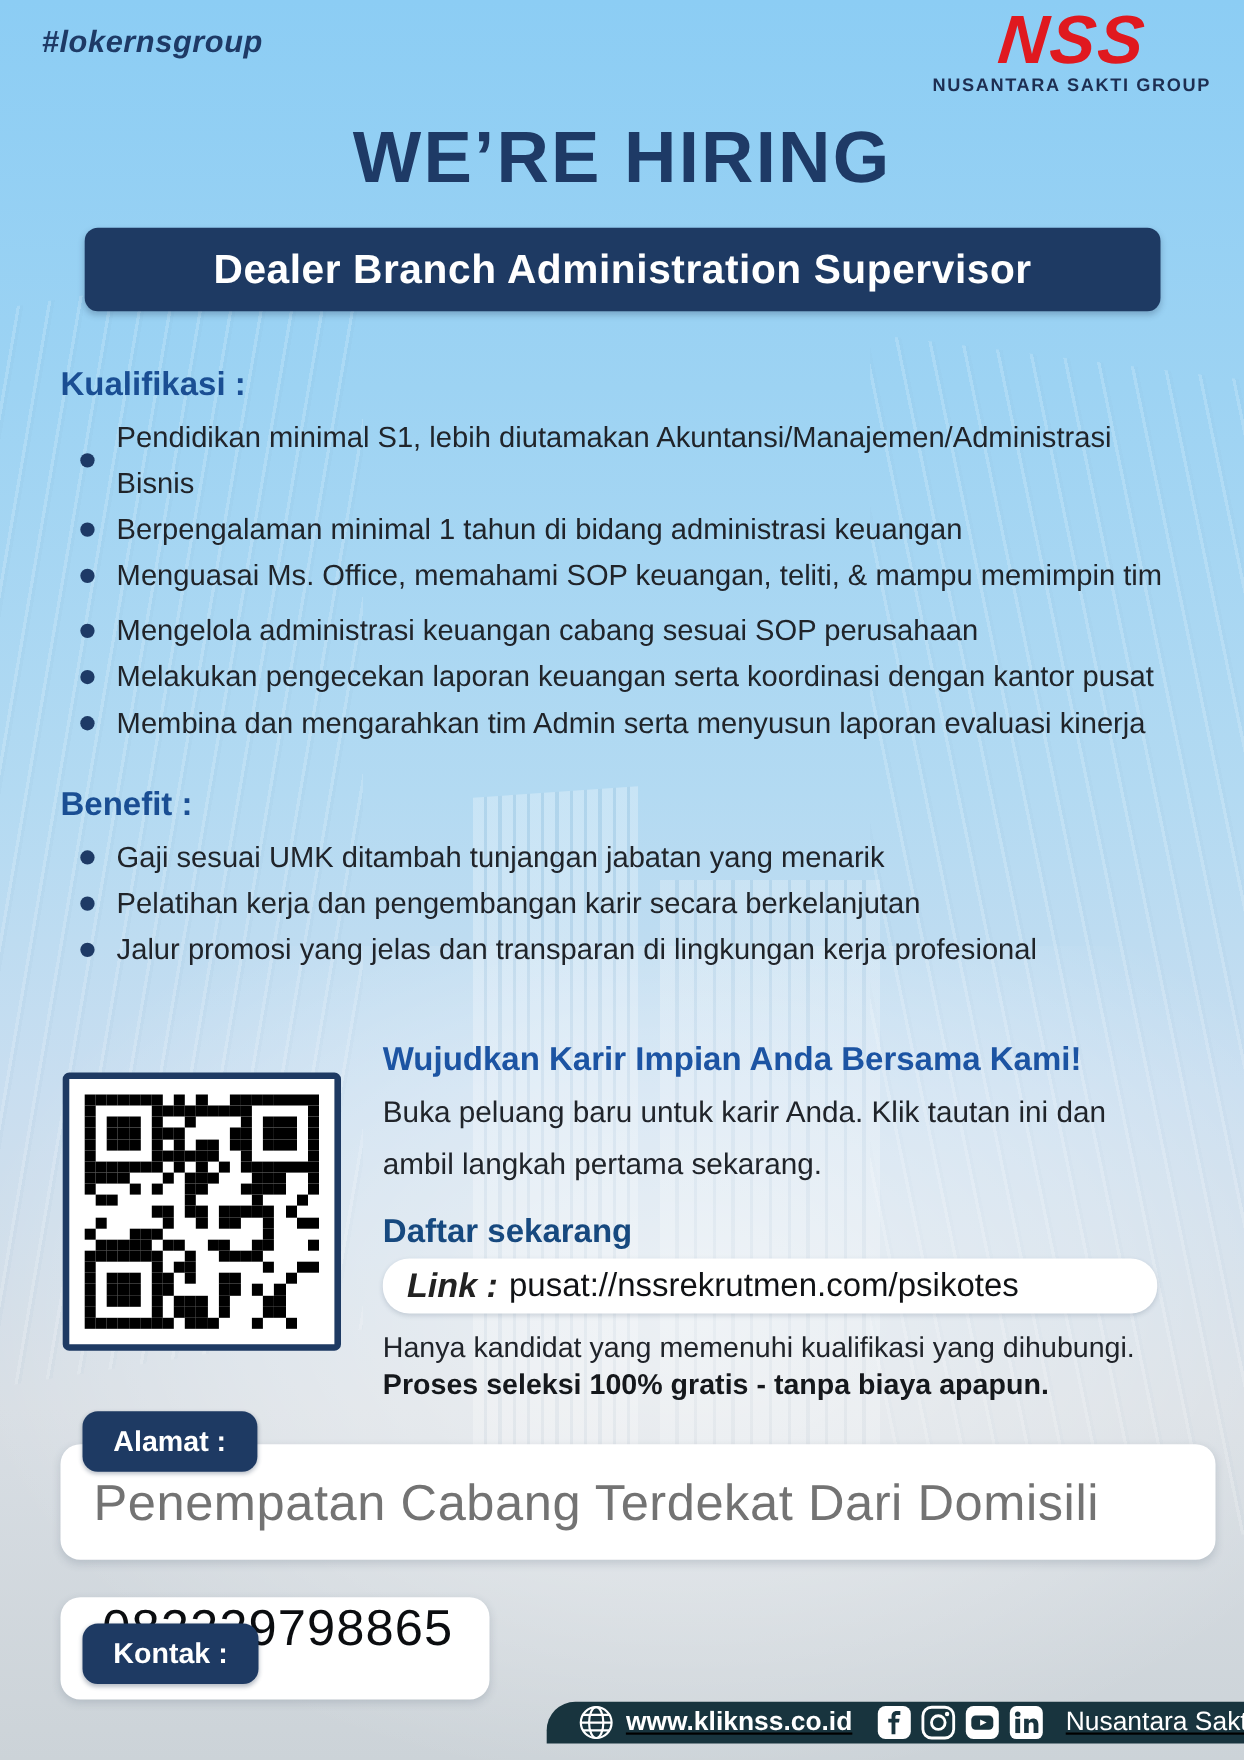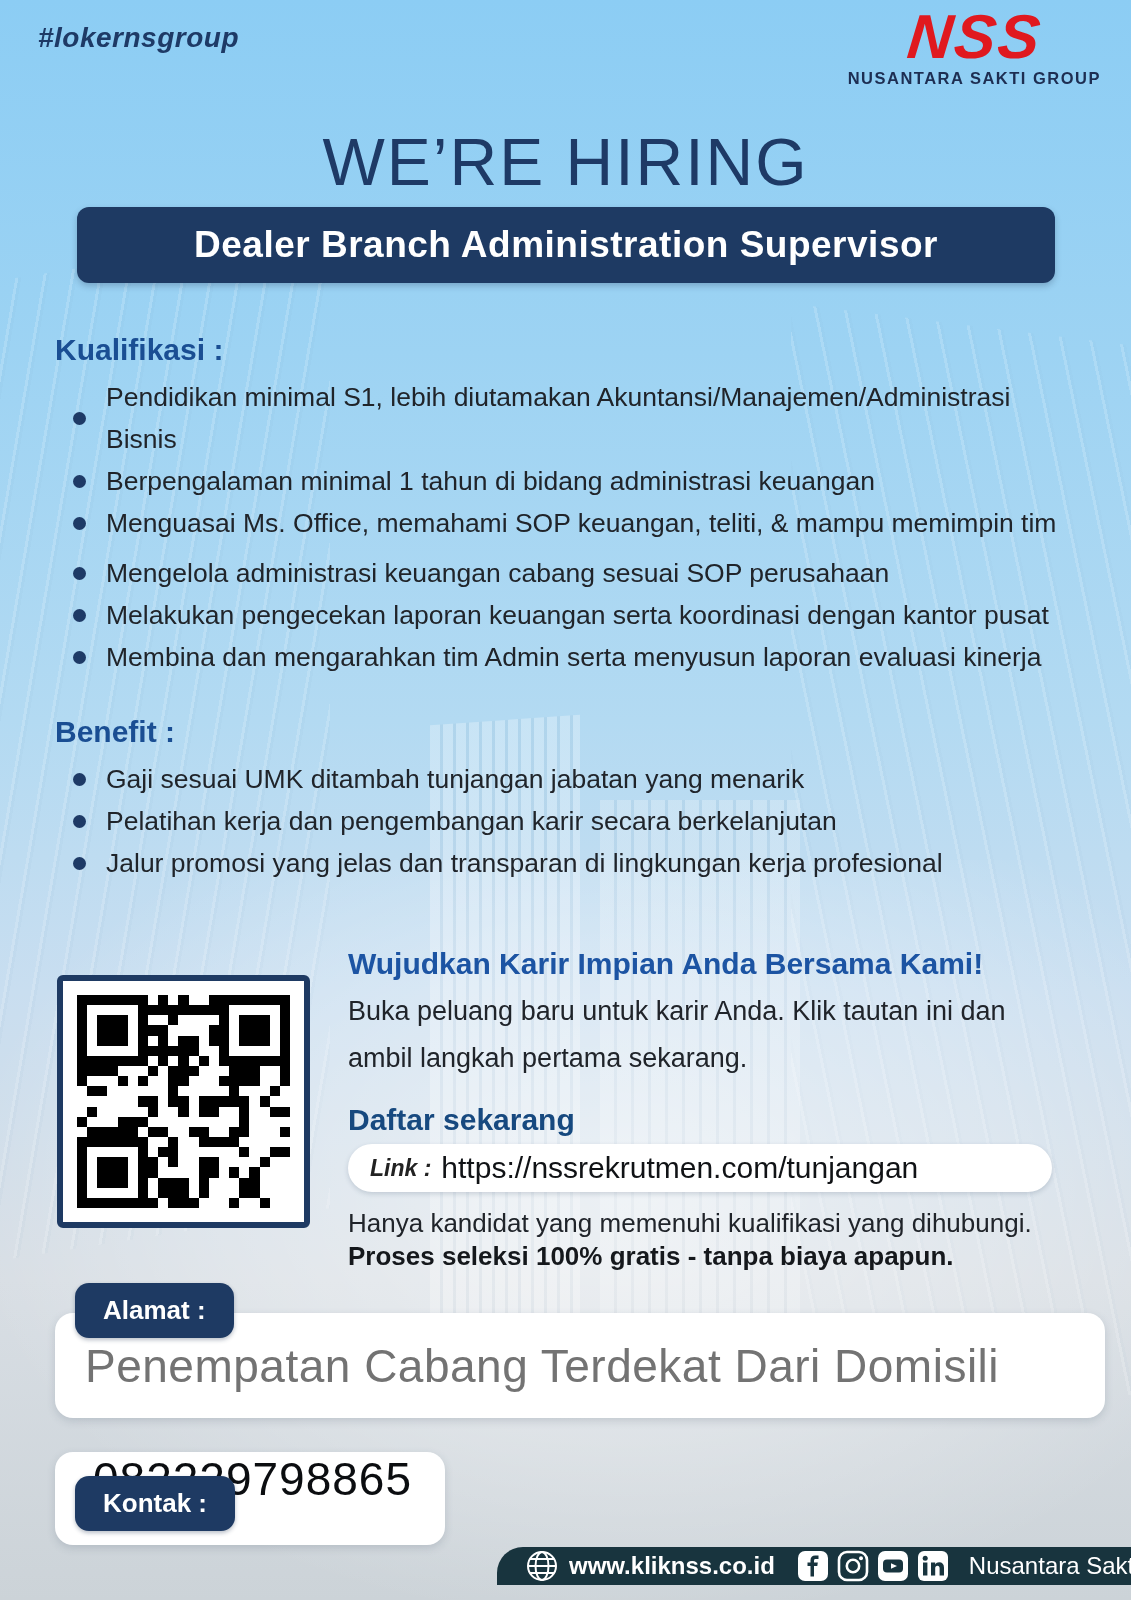--- a/index.html
+++ b/index.html
@@ -25,21 +25,21 @@
     background:radial-gradient(ellipse at 55% 45%,rgba(255,255,255,.55) 0%,rgba(255,255,255,.25) 45%,rgba(255,255,255,0) 75%);}
 
   .z{position:absolute;z-index:2;}
 
   .hashtag{left:38px;top:22px;font-size:28px;font-weight:bold;font-style:italic;color:#1e3a66;letter-spacing:.5px;}
 
   .logo{right:30px;top:6px;text-align:center;line-height:1;}
   .logo-nss{font-size:62px;font-weight:900;font-style:italic;color:#e0191f;letter-spacing:2px;transform:skewX(-6deg);display:inline-block;}
   .logo-company{font-size:16.5px;font-weight:bold;color:#1d2e52;letter-spacing:1.5px;margin-top:2px;}
 
-  .headline{left:0;top:124px;width:1131px;text-align:center;font-size:66px;font-weight:400;color:#1e3a66;letter-spacing:2px;}
+  .headline{left:0;top:104px;width:1131px;text-align:center;font-size:66px;font-weight:700;color:#1e3a66;letter-spacing:2px;}
 
   .title-bar{left:77px;top:207px;width:978px;height:76px;background:#1e3a63;border-radius:12px;
     display:flex;align-items:center;justify-content:center;box-shadow:0 3px 6px rgba(20,40,70,.25);}
   .title-bar span{color:#fff;font-size:37px;font-weight:bold;letter-spacing:.5px;}
 
   .sections{left:55px;top:332px;width:1030px;}
   .sec-title{font-size:30px;font-weight:bold;color:#1a4e93;line-height:36px;margin:0;}
   .sec-title.mt1{margin-top:40px;}
   .sec-title.mt2{margin-top:36px;}
   ul.blist{list-style:none;margin:8px 0 0 0;padding:0;}
@@ -48,35 +48,35 @@
 
   .qr-box{left:57px;top:975px;width:213px;height:213px;background:#fff;border:6px solid #1e3a63;border-radius:6px;padding:14px;}
   .qr-grid{display:grid;width:100%;height:100%;grid-template-columns:repeat(21,1fr);grid-template-rows:repeat(21,1fr);}
   .qr-grid .on{background:#000;}
 
   .cta{left:348px;top:946px;width:718px;}
   .cta-head{font-size:30px;font-weight:bold;color:#1c54a3;line-height:36px;}
   .cta-body{font-size:27px;color:#20242a;line-height:47px;margin-top:6px;width:700px;}
   .cta-register{font-size:30px;font-weight:bold;color:#17497f;line-height:36px;margin-top:20px;}
   .link-pill{margin-top:6px;width:660px;background:#fff;border-radius:24px;padding:7px 22px;display:flex;align-items:center;box-shadow:0 2px 5px rgba(40,60,90,.18);}
-  .link-label{font-size:23px;font-weight:bold;font-style:italic;color:#222;margin-right:10px;white-space:nowrap;}
+  .link-label{font-size:31px;font-weight:bold;font-style:italic;color:#222;margin-right:10px;white-space:nowrap;}
   .link-url{font-size:30px;color:#101215;text-decoration:none;white-space:nowrap;}
   .cta-note{font-size:26px;color:#20242a;line-height:31px;margin-top:16px;}
   .cta-note-bold{font-size:26px;font-weight:bold;color:#15181c;line-height:31px;margin-top:2px;}
 
   .badge{background:#1e3a63;border-radius:14px;padding:12px 28px;color:#fff;font-size:26px;font-weight:bold;z-index:3;box-shadow:0 2px 4px rgba(20,40,70,.3);}
   .addr-badge{left:75px;top:1283px;}
   .addr-box{left:55px;top:1313px;width:1050px;height:105px;background:#fff;border-radius:18px;display:flex;align-items:center;box-shadow:0 3px 8px rgba(60,80,100,.18);}
   .addr-box span{font-size:46px;color:#737373;margin-left:30px;white-space:nowrap;letter-spacing:.5px;}
   .kontak-badge{left:75px;top:1476px;}
   .kontak-box{left:55px;top:1452px;width:390px;height:93px;background:#fff;border-radius:18px;display:flex;box-shadow:0 3px 8px rgba(60,80,100,.18);}
   .kontak-box span{font-size:46px;color:#0b0d10;margin-left:38px;letter-spacing:1px;}
 
   .footer{left:497px;top:1547px;width:634px;height:38px;background:#18343e;border-top-left-radius:26px;
-    display:flex;align-items:center;padding-left:28px;box-sizing:border-box;white-space:nowrap;}
+    display:flex;align-items:center;padding-left:28px;box-sizing:border-box;white-space:nowrap;text-decoration:underline;}
   .footer .site{color:#fff;font-size:24px;font-weight:bold;margin:0 22px 0 10px;}
   .footer .company{color:#fff;font-size:24px;margin-left:12px;}
   .sicon{width:32px;height:32px;margin-right:8px;flex:0 0 auto;}
   .gicon{width:34px;height:34px;flex:0 0 auto;}
 </style>
 </head>
 <body>
 
 <div class="page">
 
@@ -592,21 +592,21 @@
         <div></div>
       </div>
   </div>
 
   <div class="z cta">
     <div class="cta-head">Wujudkan Karir Impian Anda Bersama Kami!</div>
     <div class="cta-body">Buka peluang baru untuk karir Anda. Klik tautan ini dan ambil langkah pertama sekarang.</div>
     <div class="cta-register">Daftar sekarang</div>
     <div class="link-pill">
       <span class="link-label">Link :</span>
-      <a class="link-url" href="#">https://nssrekrutmen.com/tunjangan</a>
+      <a class="link-url" href="#">pusat://nssrekrutmen.com/psikotes</a>
     </div>
     <div class="cta-note">Hanya kandidat yang memenuhi kualifikasi yang dihubungi.</div>
     <div class="cta-note-bold">Proses seleksi 100% gratis - tanpa biaya apapun.</div>
   </div>
 
   <div class="z badge addr-badge">Alamat :</div>
   <div class="z addr-box">
     <span>Penempatan Cabang Terdekat Dari Domisili</span>
   </div>
 

